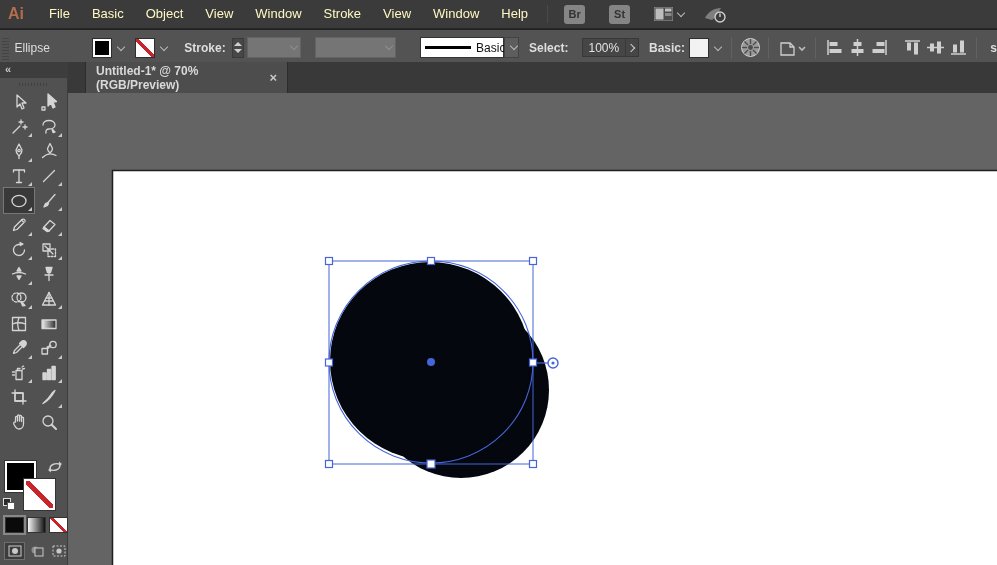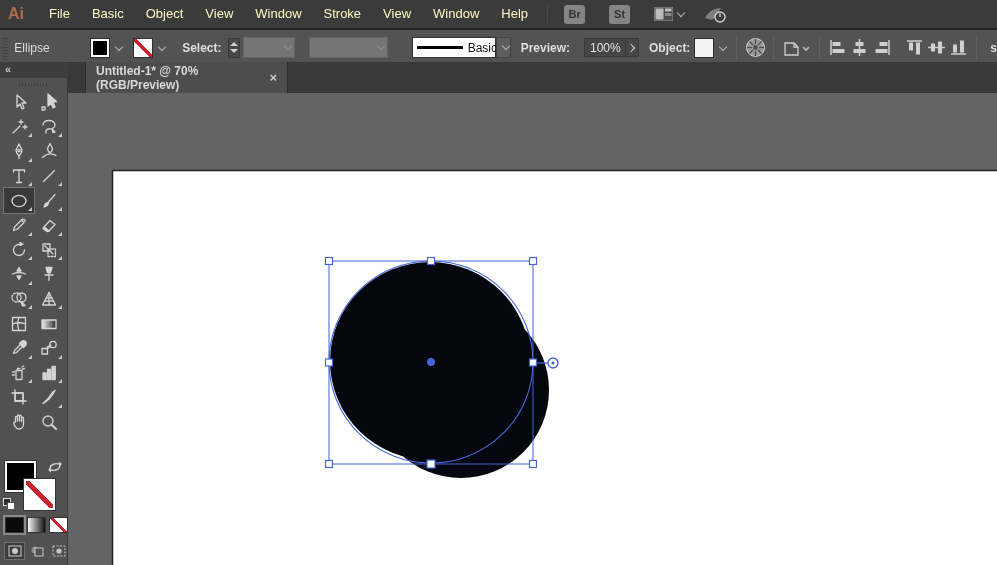--- a/index.html
+++ b/index.html
@@ -138,46 +138,46 @@
       <div class="dd-chev">
           <span class="chev"></span>
         </div>
     </div>
     <div style="display:flex;align-items:center;margin-left:8px">
       <div class="swatch none"></div>
       <div class="dd-chev">
           <span class="chev"></span>
         </div>
     </div>
-    <span class="cb-label" style="margin-left:14px;font-weight:bold">Select:</span>
+    <span class="cb-label" style="margin-left:14px;font-weight:bold">Stroke:</span>
     <div class="stepper">
       <span class="tri-up"></span>
       <span class="tri-dn"></span>
     </div>
     <div class="combo-disabled" style="width:58px;margin-left:3px">
         <span class="chev"></span>
       </div>
     <div class="combo-disabled" style="width:86px;margin-left:14px">
         <span class="chev"></span>
       </div>
     <div style="display:flex;align-items:flex-start;margin-left:24px">
       <div class="brush-combo">
         <div class="brush-line"></div>
         <span>Basic</span>
       </div>
       <div class="dd-btn">
           <span class="chev"></span>
         </div>
     </div>
-    <span class="cb-label" style="margin-left:10px;font-weight:bold">Preview:</span>
+    <span class="cb-label" style="margin-left:10px;font-weight:bold">Select:</span>
     <div class="field" style="width:46px;margin-left:14px">100%</div>
     <div class="next-btn">
         <span class="chev-r"></span>
       </div>
-    <span class="cb-label" style="margin-left:10px;font-weight:bold">Object:</span>
+    <span class="cb-label" style="margin-left:10px;font-weight:bold">Basic:</span>
     <div style="display:flex;align-items:center;margin-left:4px">
       <div class="swatch style"></div>
       <div class="dd-chev">
           <span class="chev"></span>
         </div>
     </div>
     <div class="cb-sep"></div>
     <div class="icon-20">
       <svg width="21" height="21" viewBox="0 0 21 21">
         <circle cx="10.5" cy="10.5" r="9" fill="#9a9a9a" stroke="#cfcfcf"></circle>

